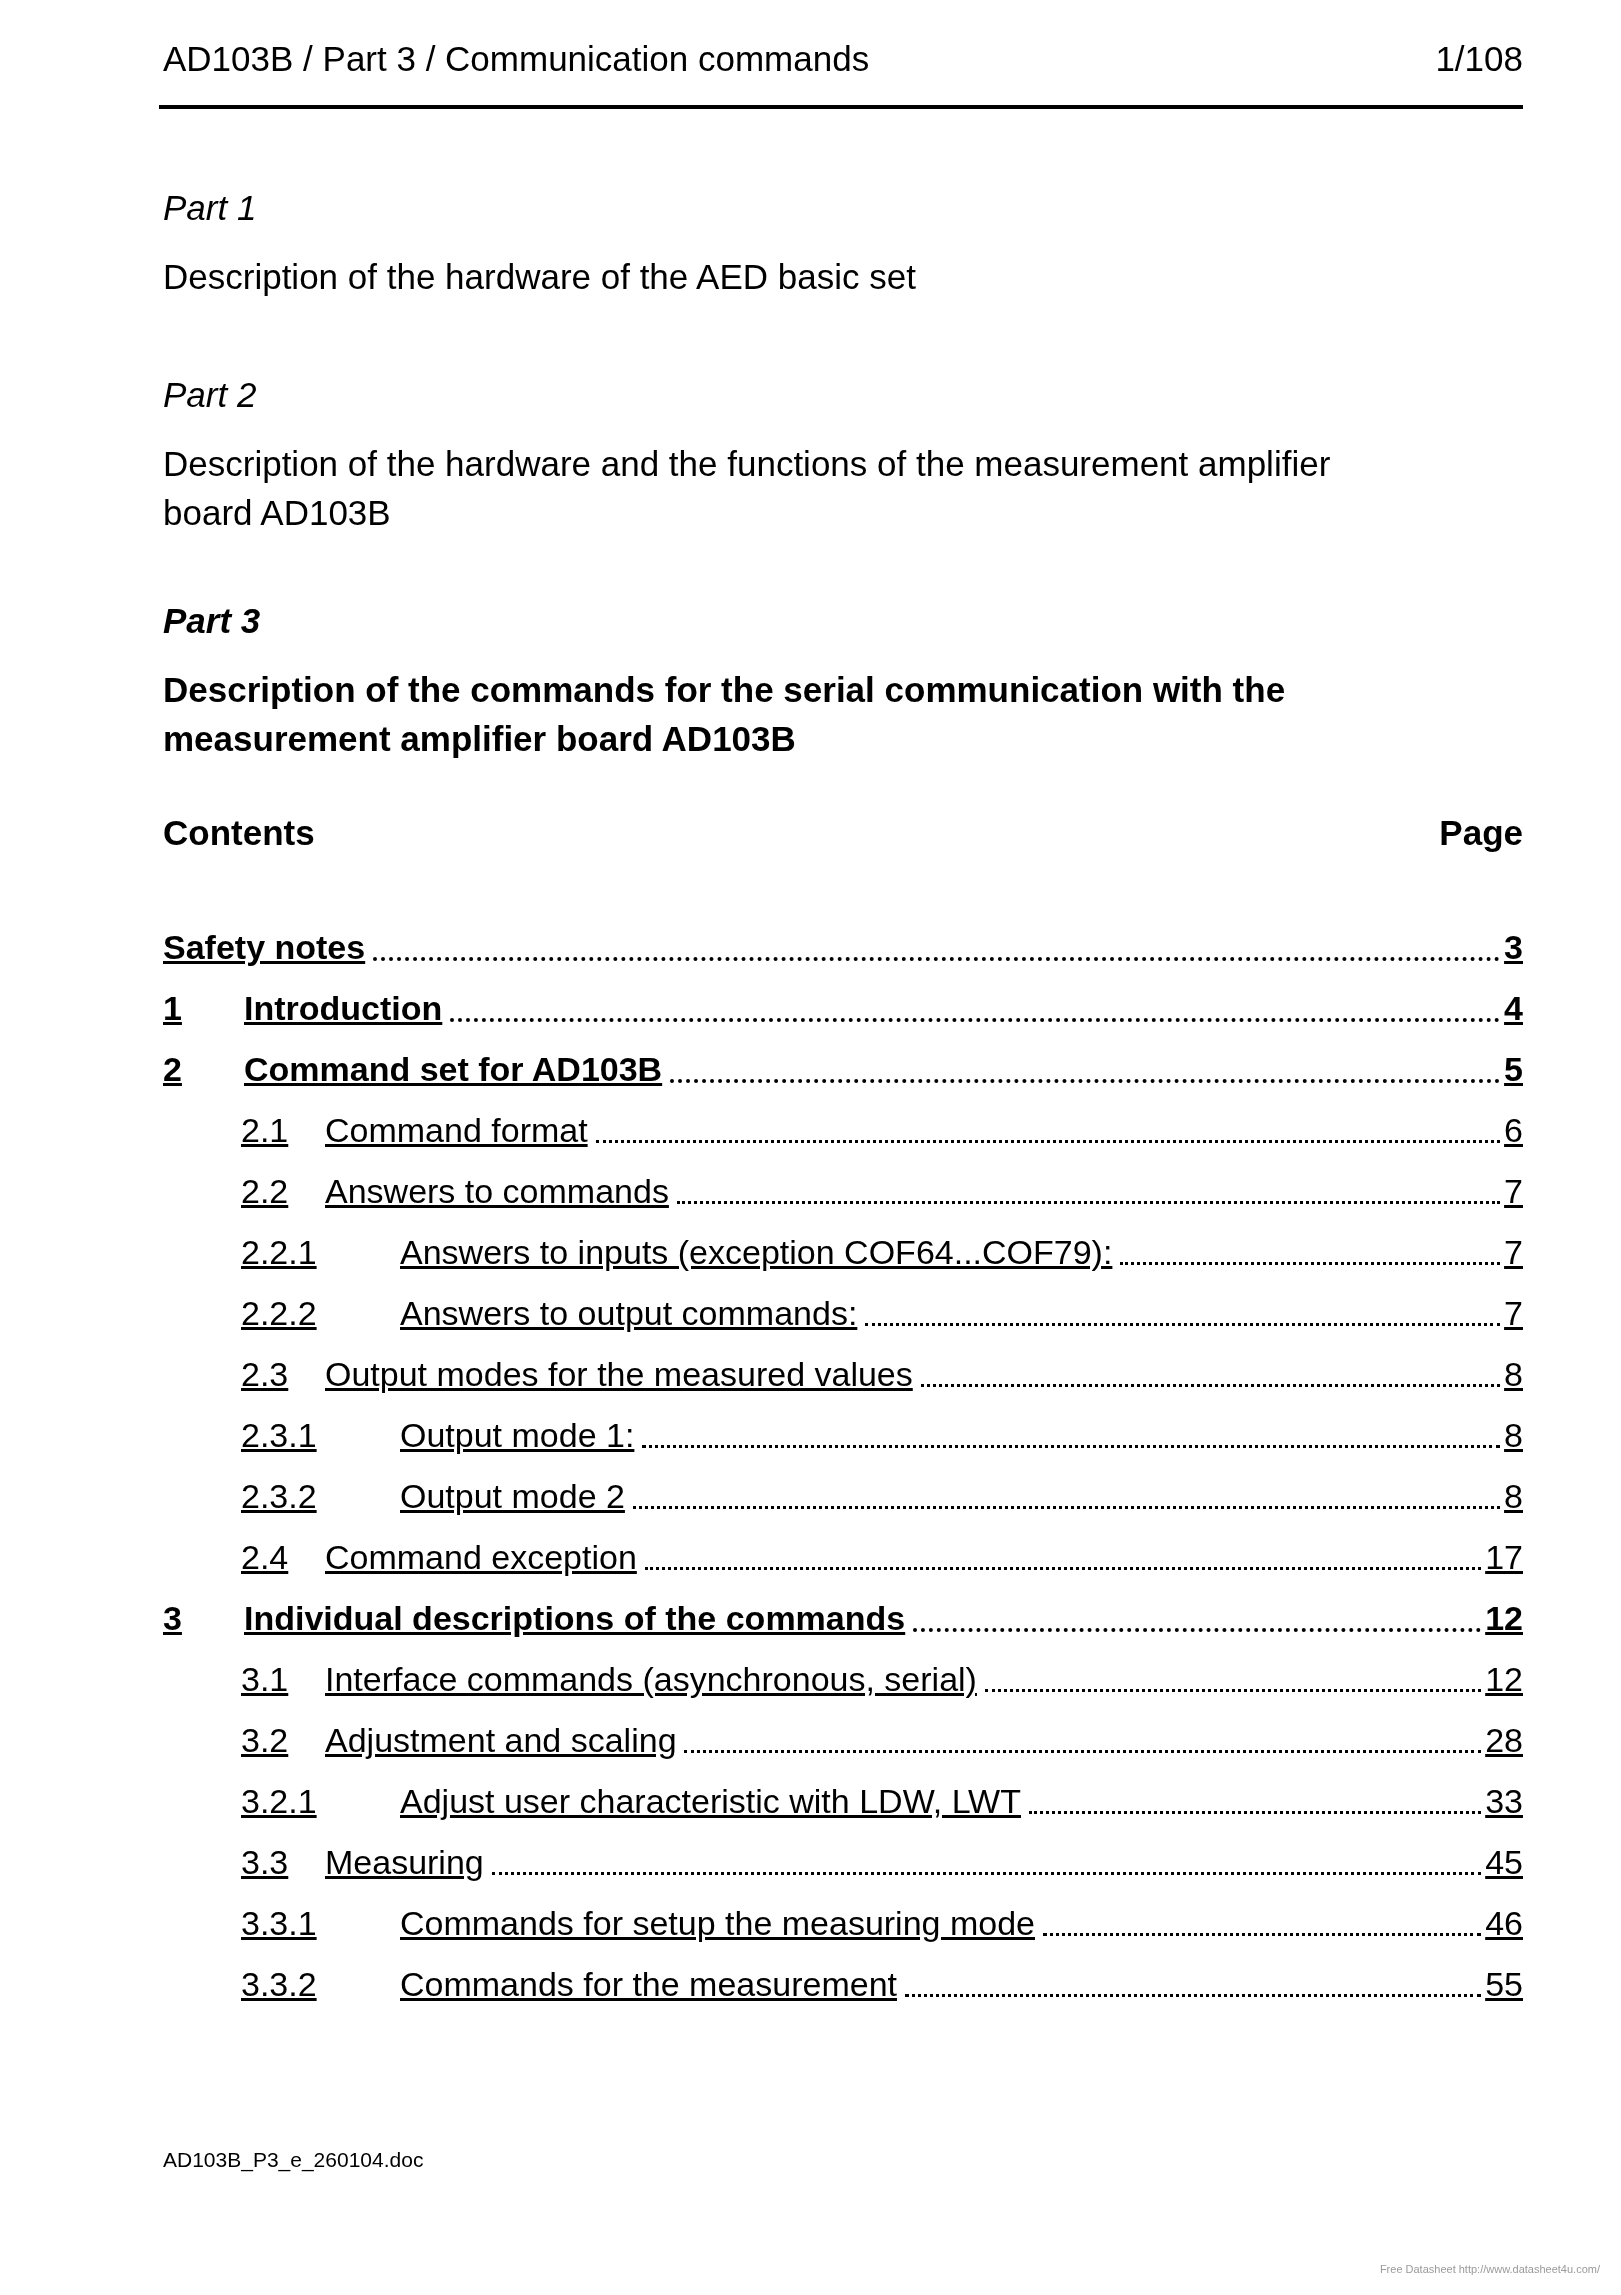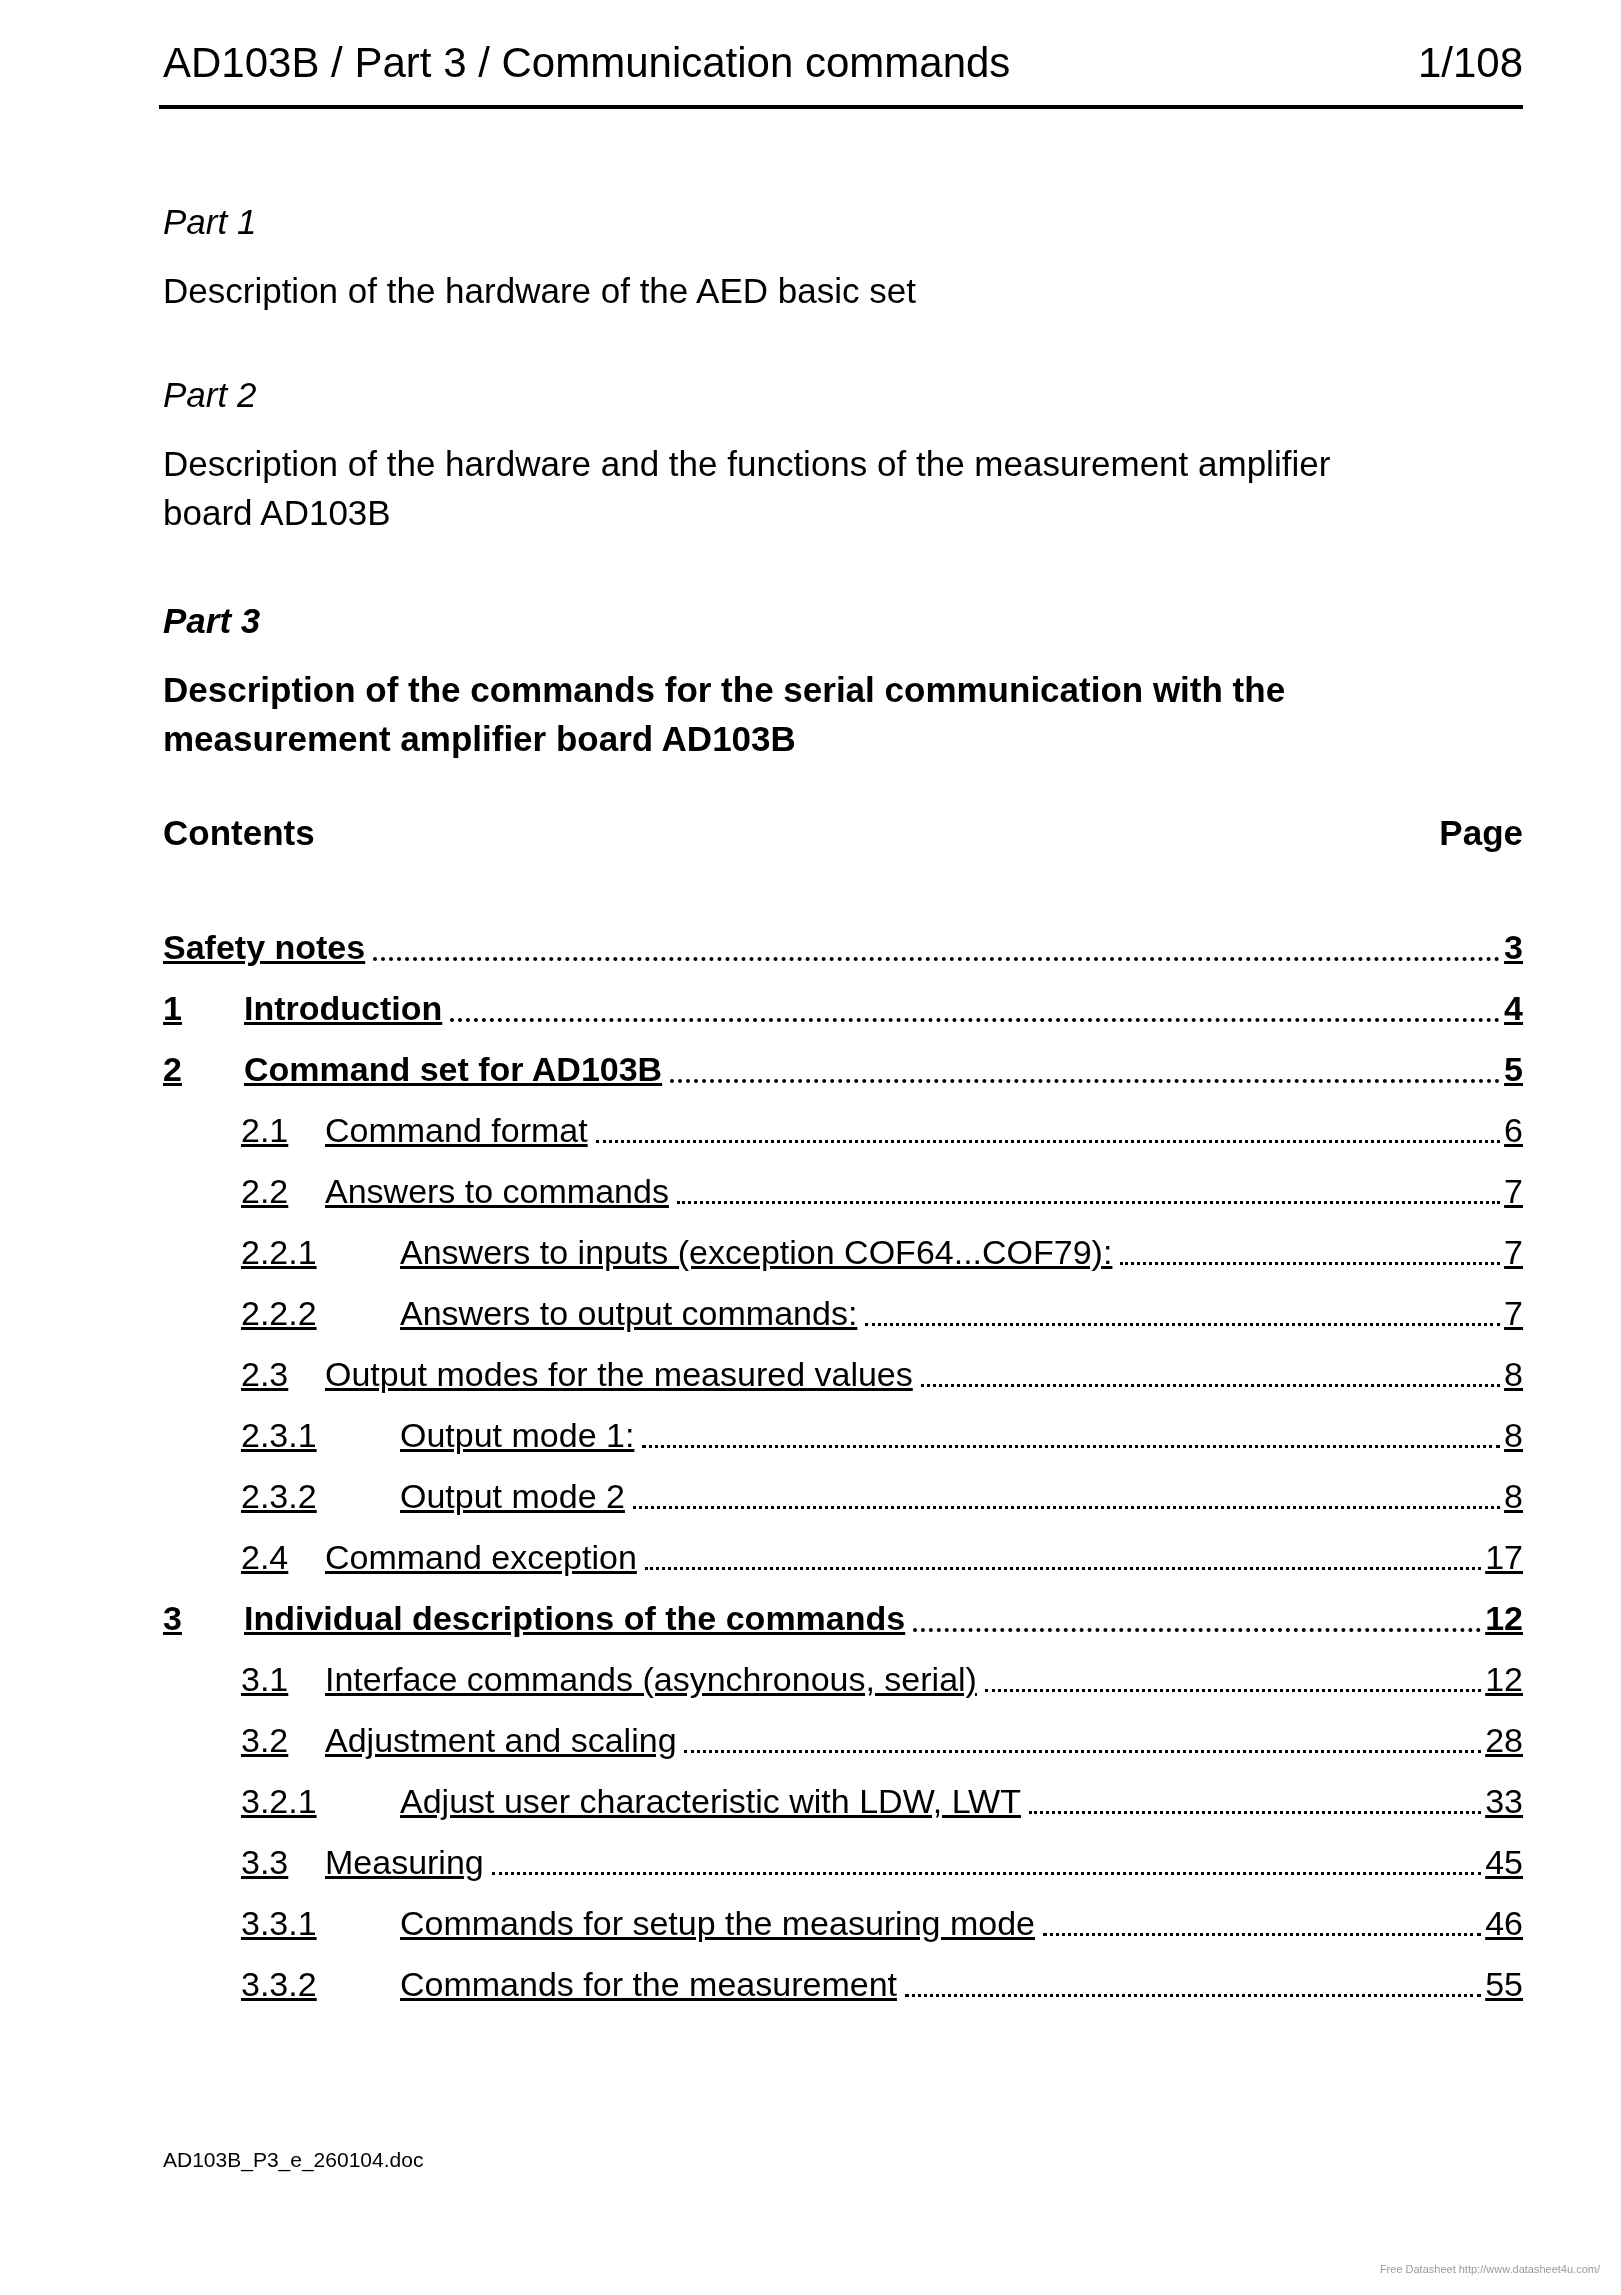--- a/index.html
+++ b/index.html
@@ -9,32 +9,32 @@
     position: relative;
     font-family: "Liberation Sans", sans-serif;
     color: #000;
     overflow: hidden;
   }
 
   
   .header {
     position: absolute; top: 39px; left: 163px; width: 1360px;
     display: flex; justify-content: space-between; align-items: flex-end;
-    font-size: 42px;
+    font-size: 35px;
   }
   .rule {
     position: absolute; top: 105px; left: 159px; width: 1364px;
     border-top: 4.7px solid #000;
   }
 
   
   .part { position: absolute; left: 163px; width: 1382px; }
   .part-label { font-style: italic; font-size: 35px; line-height: 39px; }
   .part-desc  { font-size: 35px; line-height: 49px; margin-top: 25px; white-space: pre-line; }
-  #part-1 { top: 202px; }
+  #part-1 { top: 188px; }
   #part-2 { top: 375px; }
   #part-3 { top: 601px; }
   #part-3 .part-label, #part-3 .part-desc { font-weight: bold; }
 
   
   .contents-head {
     position: absolute; top: 813px; left: 163px; width: 1360px;
     display: flex; justify-content: space-between; align-items: baseline;
     font-size: 35px; font-weight: bold;
   }

